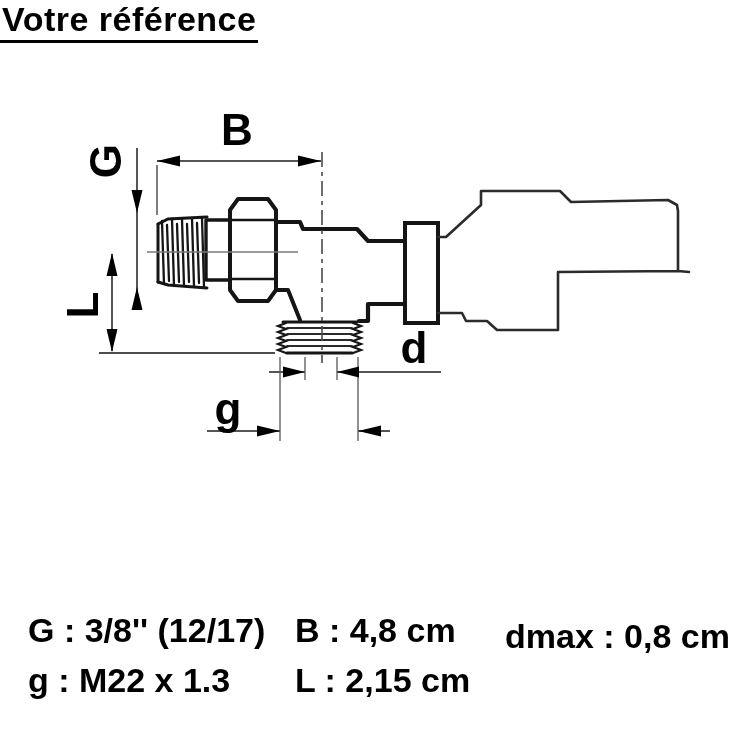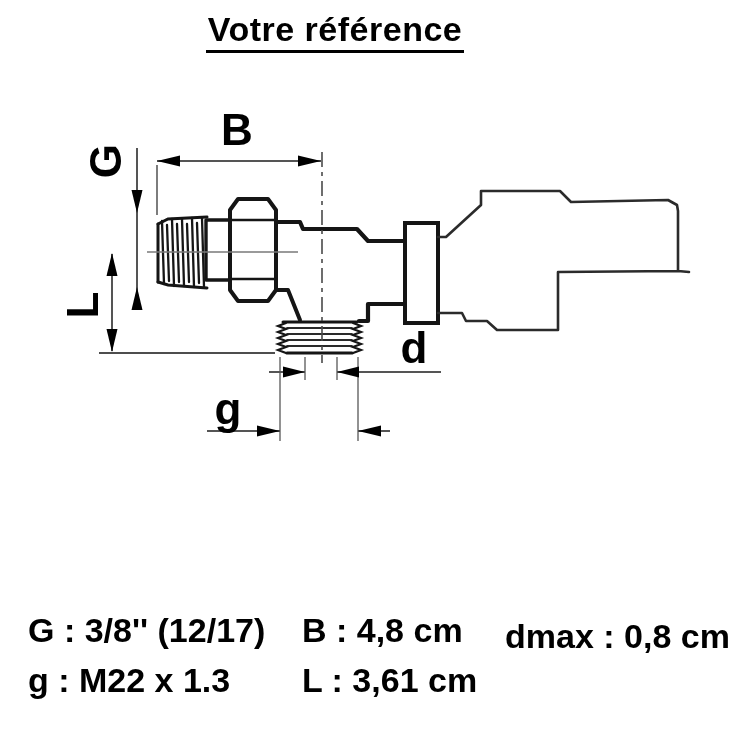--- a/index.html
+++ b/index.html
@@ -1,25 +1,25 @@
 <!DOCTYPE html>
 <html><head>
 <meta charset="utf-8">
 <style>
   html,body{margin:0;padding:0;background:#fff;}
   body{width:750px;height:750px;position:relative;overflow:hidden;
        font-family:"Liberation Sans",sans-serif;color:#000;}
-  .title-row{position:absolute;top:10px;left:0;width:670px;text-align:center;}
+  .title-row{position:absolute;top:0;left:0;width:670px;text-align:left;}
   .title{display:inline-block;font-size:34px;font-weight:bold;
          border-bottom:3px solid #000;padding:0 2px 1px 2px;letter-spacing:.5px;}
   svg.diagram{position:absolute;top:0;left:0;filter:blur(.35px);}
   svg text{font-family:"Liberation Sans",sans-serif;font-weight:bold;fill:#000;}
   .spec{position:absolute;font-size:34px;font-weight:bold;white-space:nowrap;}
   .spec.c1{left:28px;}
-  .spec.c2{left:295px;margin-left:7px;}
+  .spec.c2{left:295px;}
   .spec.c3{left:505px;}
   .spec.r1{top:611px;}
   .spec.r2{top:661px;}
   .spec.rd{top:617px;}
 </style>
 </head>
 <body>
 
 <div class="title-row">
   <span class="title">Votre référence</span>
@@ -120,15 +120,15 @@
     <polygon points="305,372 283,366.5 283,377.5" fill="#000"></polygon>
     <polygon points="337,372 359,366.5 359,377.5" fill="#000"></polygon>
     <text x="414" y="363" font-size="44" text-anchor="middle">d</text>
   </g>
 </svg>
 
 <div>
   <span class="spec c1 r1">G : 3/8'' (12/17)</span>
   <span class="spec c1 r2">g : M22 x 1.3</span>
   <span class="spec c2 r1">B : 4,8 cm</span>
-  <span class="spec c2 r2">L : 3,61 cm</span>
+  <span class="spec c2 r2">L : 2,15 cm</span>
   <span class="spec c3 rd">dmax : 0,8 cm</span>
 </div>
 
 </body></html>

